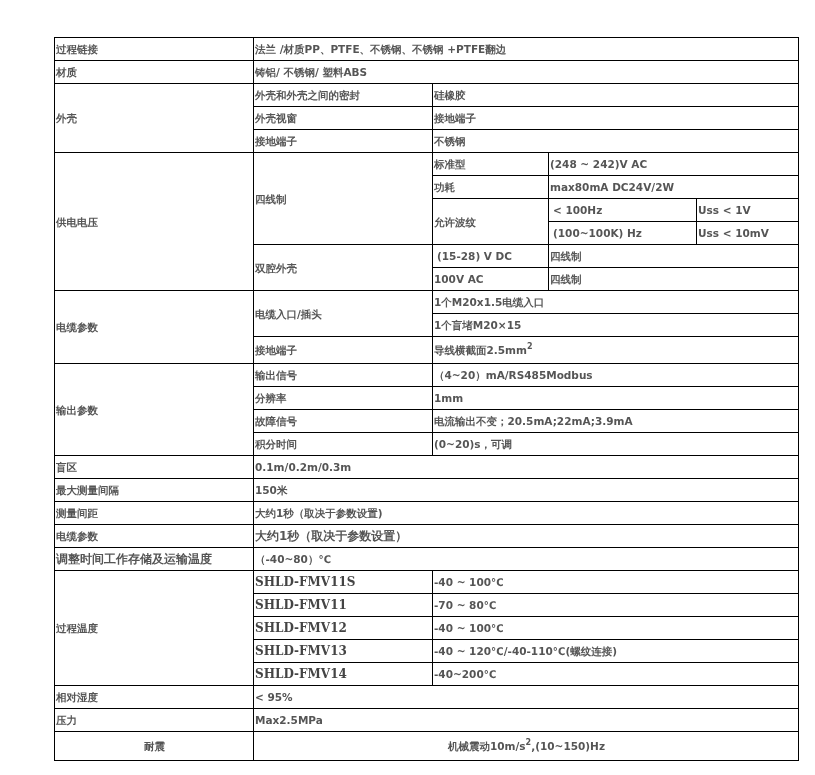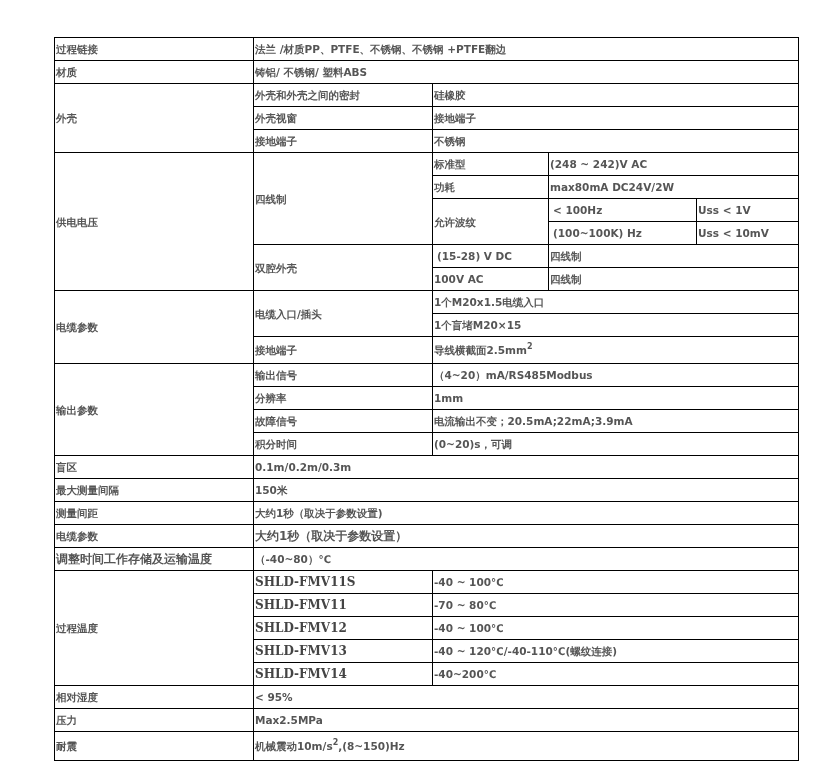--- a/index.html
+++ b/index.html
@@ -18,21 +18,21 @@
     .spec-table td {
       border: 1px solid #000000;
       padding: 0 0 0 1px;
       height: 22px;
       line-height: 14px;
       vertical-align: middle;
       white-space: nowrap;
       overflow: hidden;
     }
     .spec-table tr.tall td { height: 26px; }
-    .spec-table tr.tall-last td { height: 28px; }
+    .spec-table tr.tall-last td { height: 28px; text-align: center; }
     .mono { font-family: "DejaVu Serif", "Liberation Serif", serif; font-size: 12px; color: #444; }
     .pad-l { padding-left: 4px !important; }
     .small { font-size: 12px; }
     sup { font-size: 8px; line-height: 0; vertical-align: 5px; }
   </style>
 </head>
 <body>
 
 <table class="spec-table">
   <colgroup>
@@ -174,16 +174,16 @@
     <tr>
       <td>相对湿度</td>
       <td colspan="4">&lt; 95%</td>
     </tr>
     <tr>
       <td>压力</td>
       <td colspan="4">Max2.5MPa</td>
     </tr>
     <tr class="tall-last">
       <td>耐震</td>
-      <td colspan="4"><span>机械震动10m/s</span><sup>2</sup><span>,(8~150)Hz</span></td>
+      <td colspan="4"><span>机械震动10m/s</span><sup>2</sup><span>,(10~150)Hz</span></td>
     </tr>
   </tbody>
 </table>
 
 </body></html>

